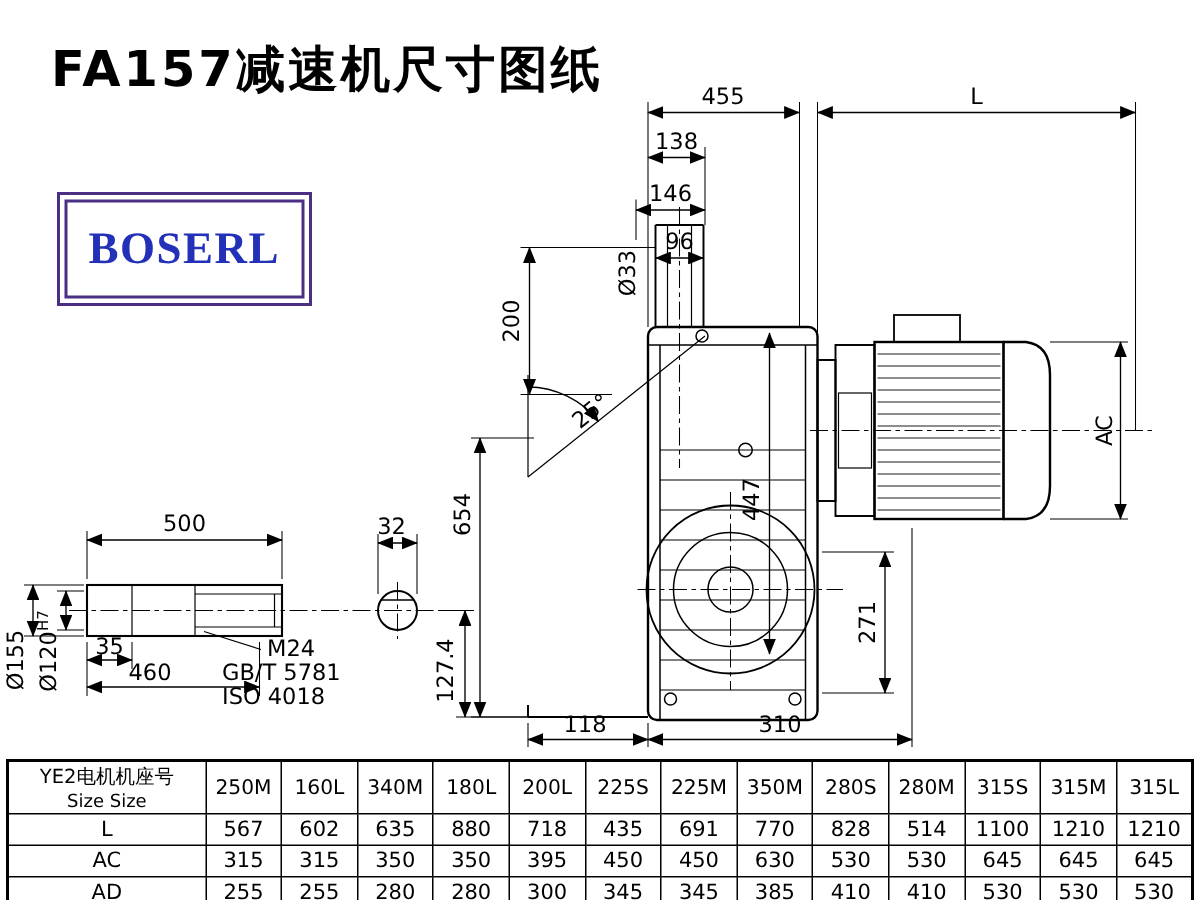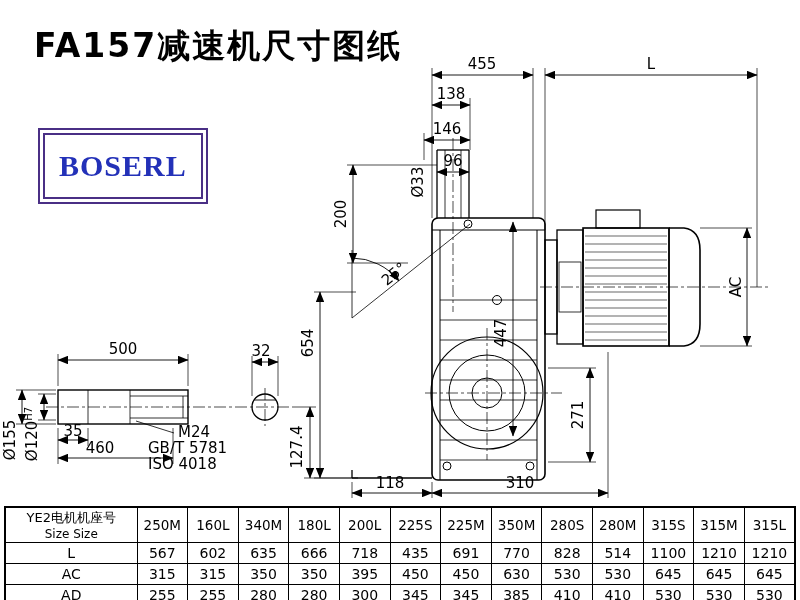--- a/index.html
+++ b/index.html
@@ -248,21 +248,21 @@
         <th>280M</th>
         <th>315S</th>
         <th>315M</th>
         <th>315L</th>
       </tr>
       <tr>
         <td>L</td>
         <td>567</td>
         <td>602</td>
         <td>635</td>
-        <td>666</td>
+        <td>880</td>
         <td>718</td>
         <td>435</td>
         <td>691</td>
         <td>770</td>
         <td>828</td>
         <td>514</td>
         <td>1100</td>
         <td>1210</td>
         <td>1210</td>
       </tr>

